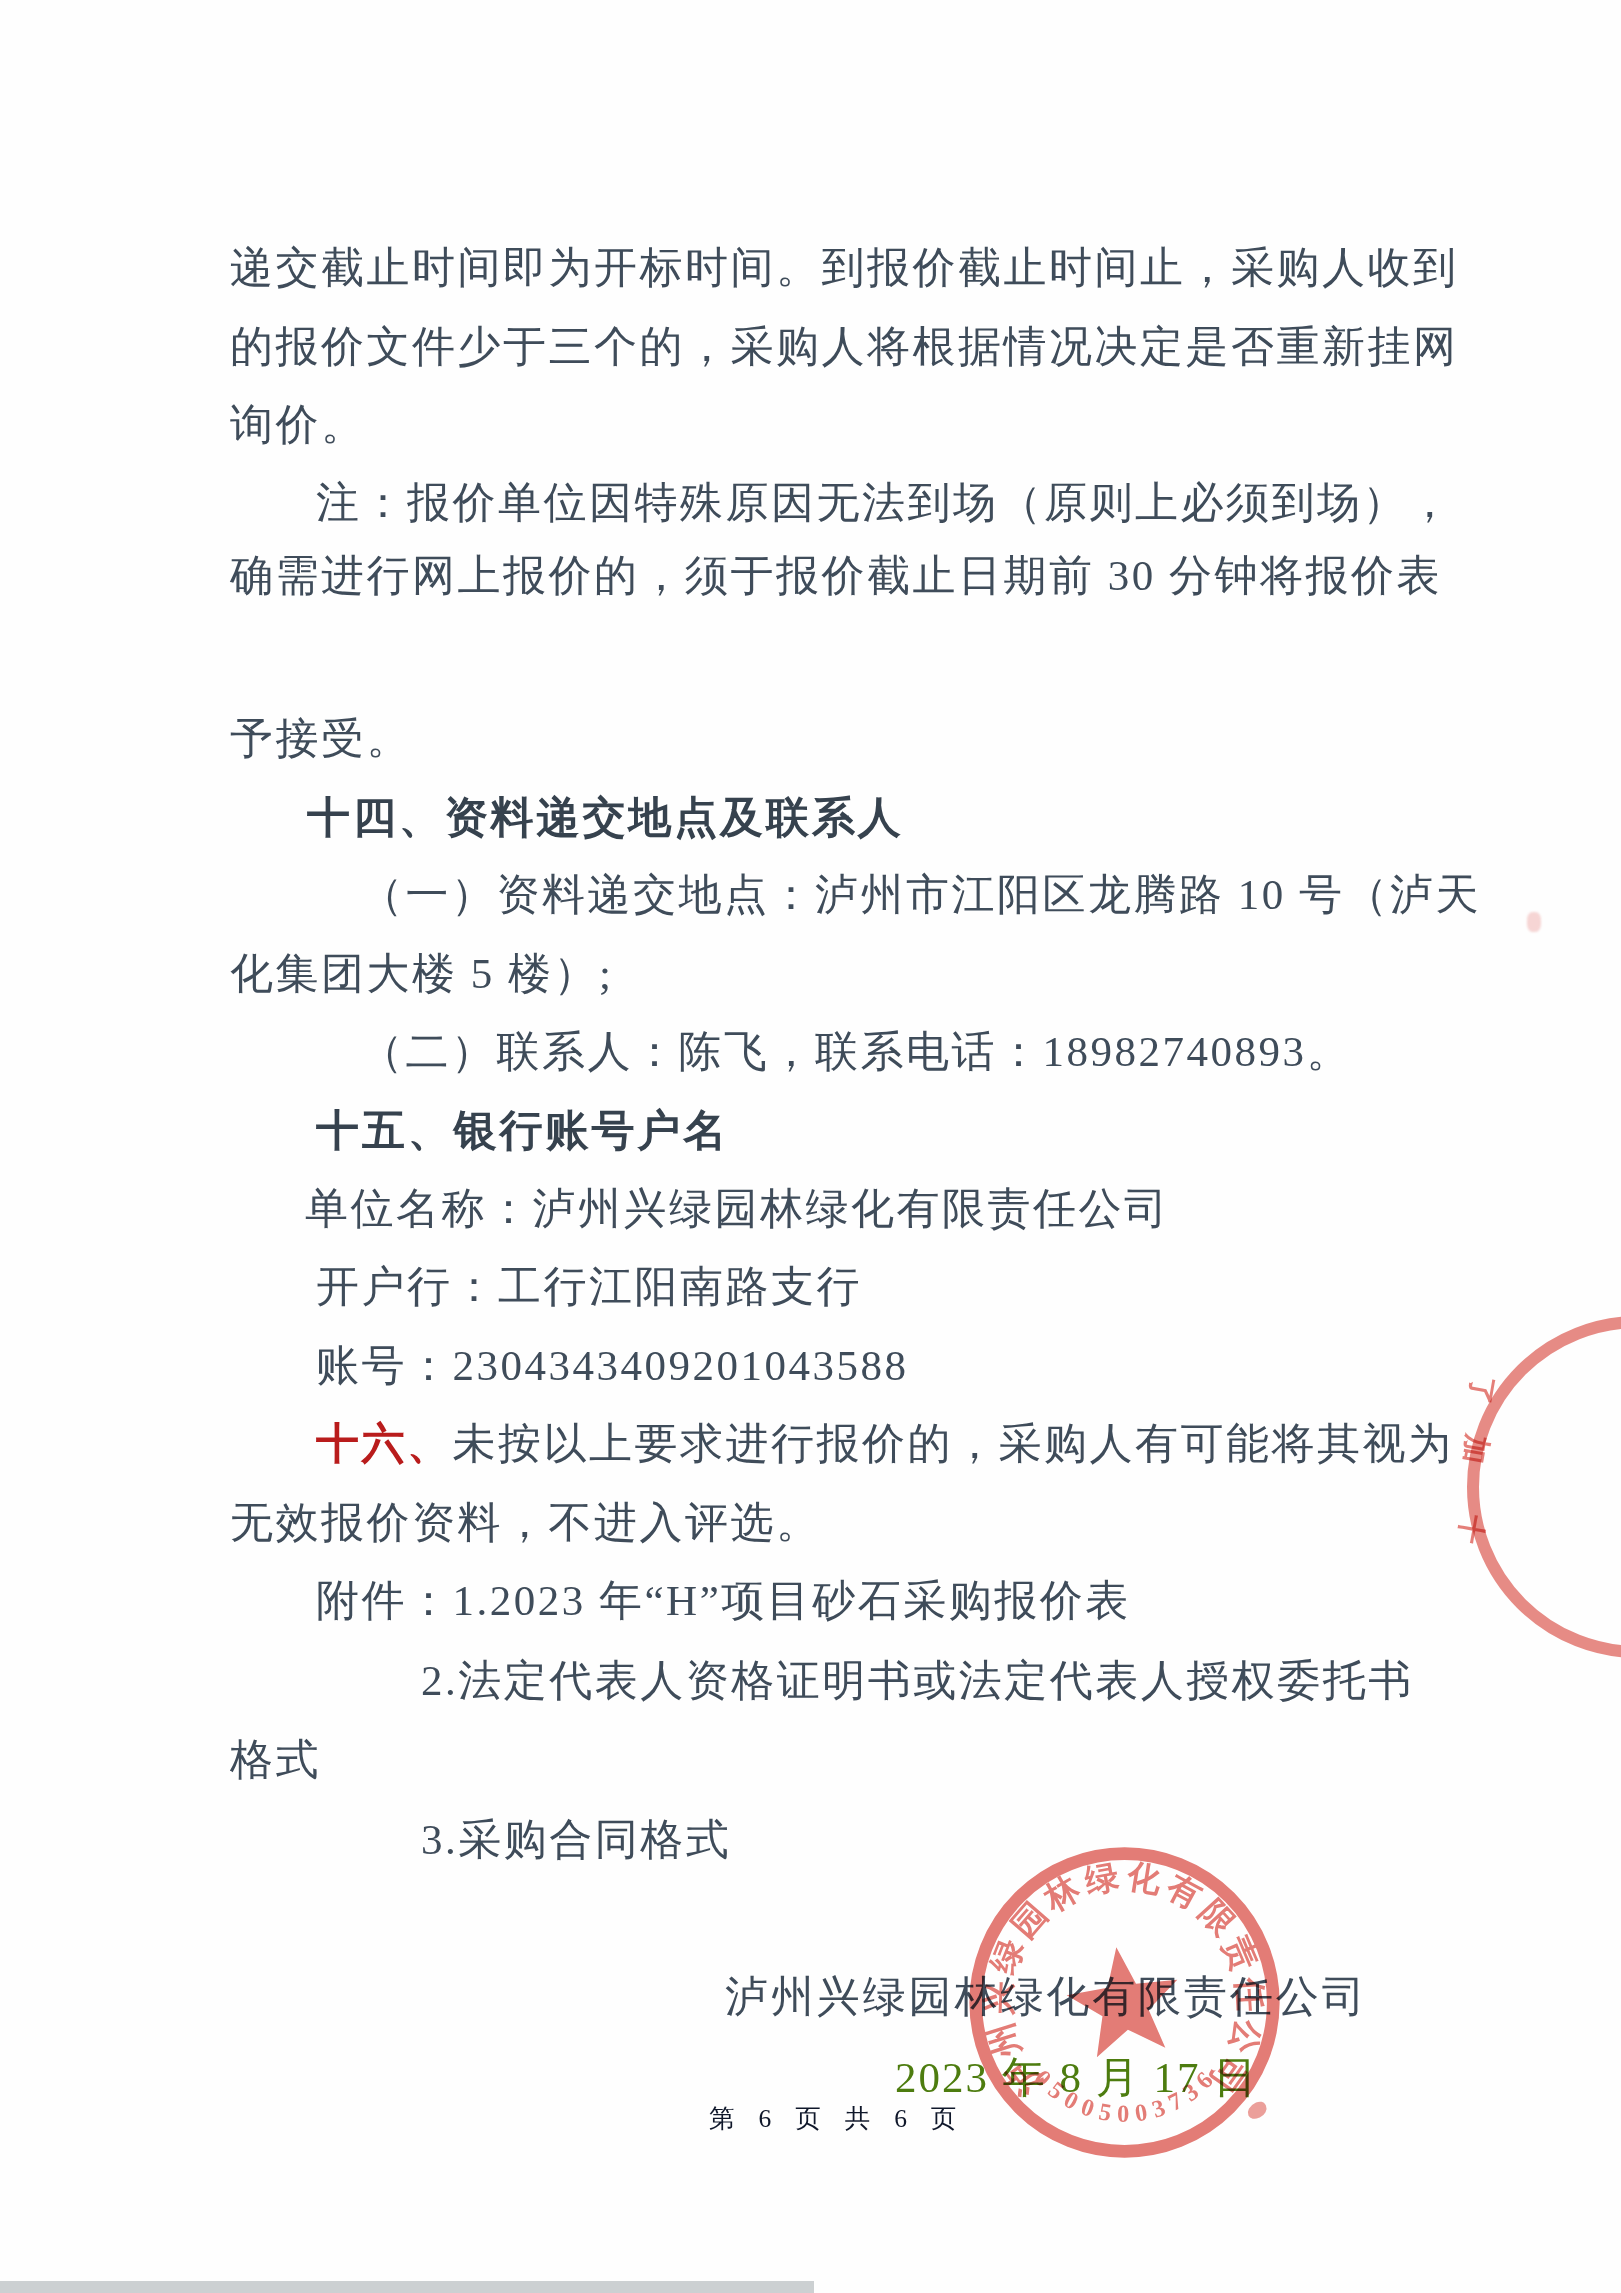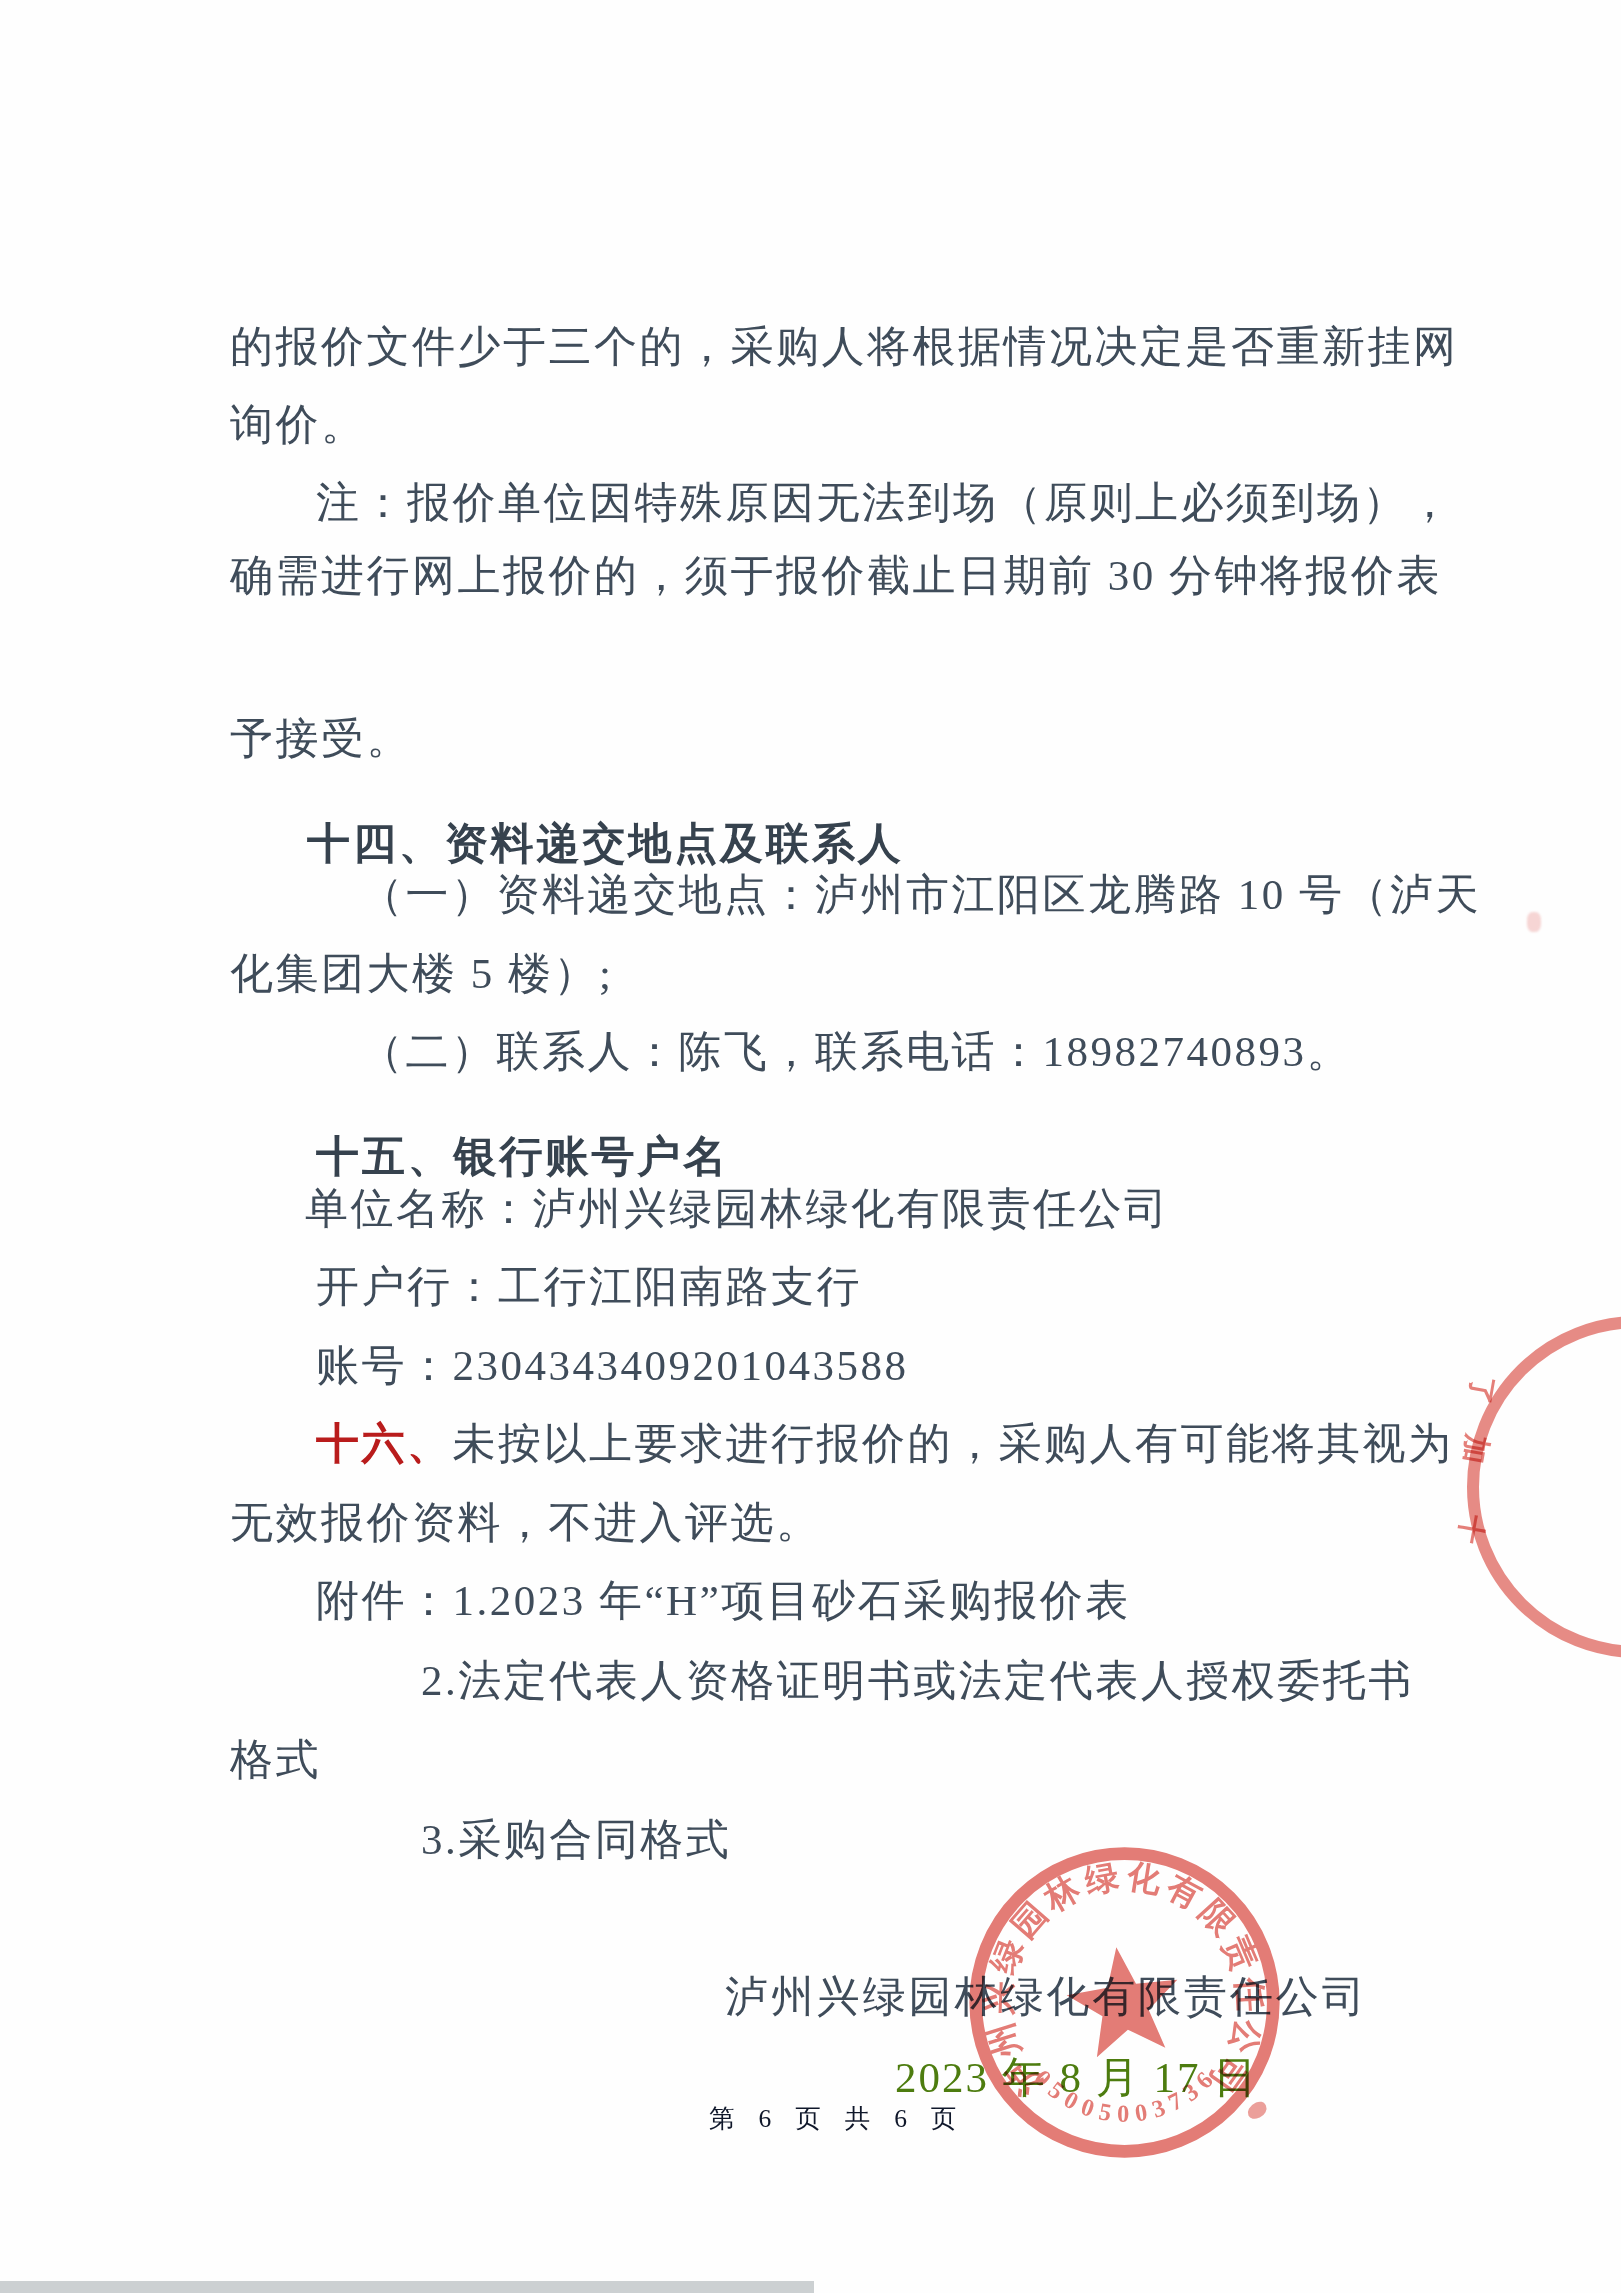--- a/index.html
+++ b/index.html
@@ -16,21 +16,20 @@
     font-size:43px;
     letter-spacing:2.5px;
     color:#3f4c5a;
     line-height:53px;
   }
   .hdr{
     font-family:"Liberation Sans", sans-serif;
     font-weight:700;
     color:#36424e;
     letter-spacing:2.9px;
-    margin-top:26px;
   }
   .hdr-inline{
     font-family:Liberation Sans, sans-serif;
     font-weight:700;
     color:#b91c1c;
   }
   .signature{position:absolute;left:725px;top:1968px;font-size:43px;letter-spacing:2.9px;color:#3f4c5a;white-space:nowrap;}
   .dateline{position:absolute;left:895px;top:2049px;font-size:43px;letter-spacing:2px;color:#4d7c0f;white-space:nowrap;}
   .pagefooter{position:absolute;left:709px;top:2101px;font-size:25.5px;letter-spacing:8.8px;color:#0f172a;white-space:nowrap;}
   .stamp{
@@ -58,20 +57,21 @@
   .scan-edge{
     position:absolute;left:0;top:2281px;width:814px;height:12.7px;
     background:#ccd0d2;pointer-events:none;
   }
 </style>
 </head>
 <body>
 
 <div class="page">
 
+  <div class="line" style="left:230px;top:241px">递交截止时间即为开标时间。到报价截止时间止，采购人收到</div>
   <div class="line" style="left:230px;top:320px">的报价文件少于三个的，采购人将根据情况决定是否重新挂网</div>
   <div class="line" style="left:230px;top:398px">询价。</div>
   <div class="line" style="left:316px;top:476px">注：报价单位因特殊原因无法到场（原则上必须到场），</div>
   <div class="line" style="left:230px;top:549px">确需进行网上报价的，须于报价截止日期前 30 分钟将报价表</div>
   <div class="line" style="left:230px;top:712px">予接受。</div>
 
   <div class="line hdr" style="left:307px;top:791px">十四、资料递交地点及联系人</div>
   <div class="line" style="left:360px;top:868px">（一）资料递交地点：泸州市江阳区龙腾路 10 号（泸天</div>
   <div class="line" style="left:230px;top:947px">化集团大楼 5 楼）;</div>
   <div class="line" style="left:360px;top:1025px">（二）联系人：陈飞，联系电话：18982740893。</div>

